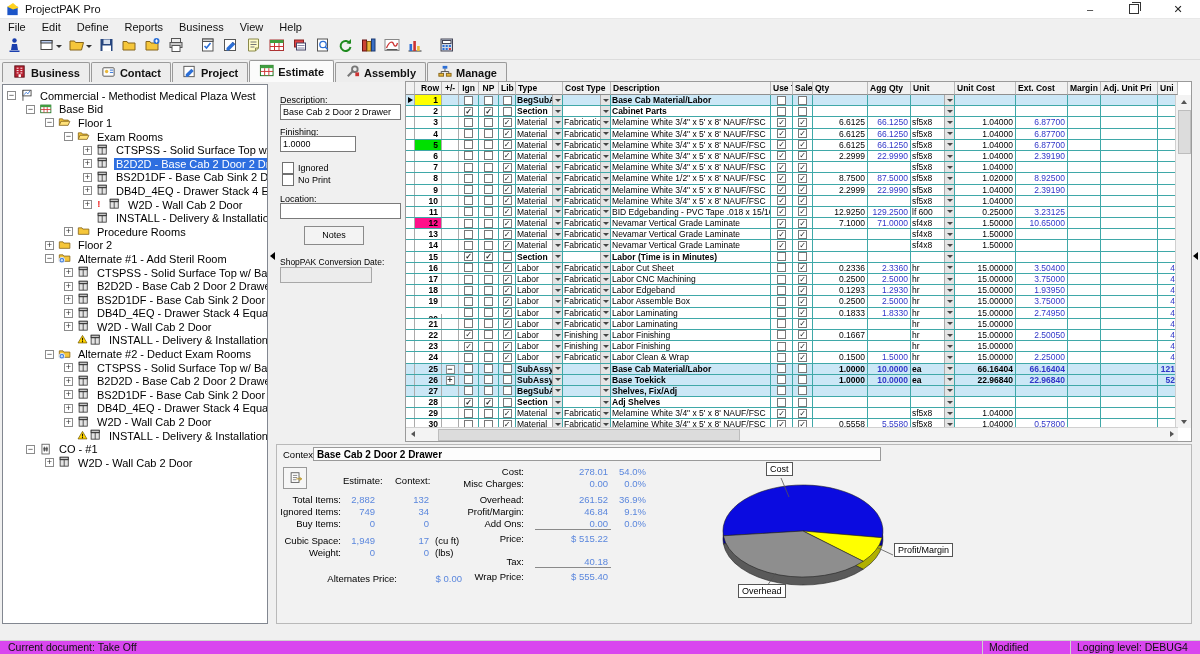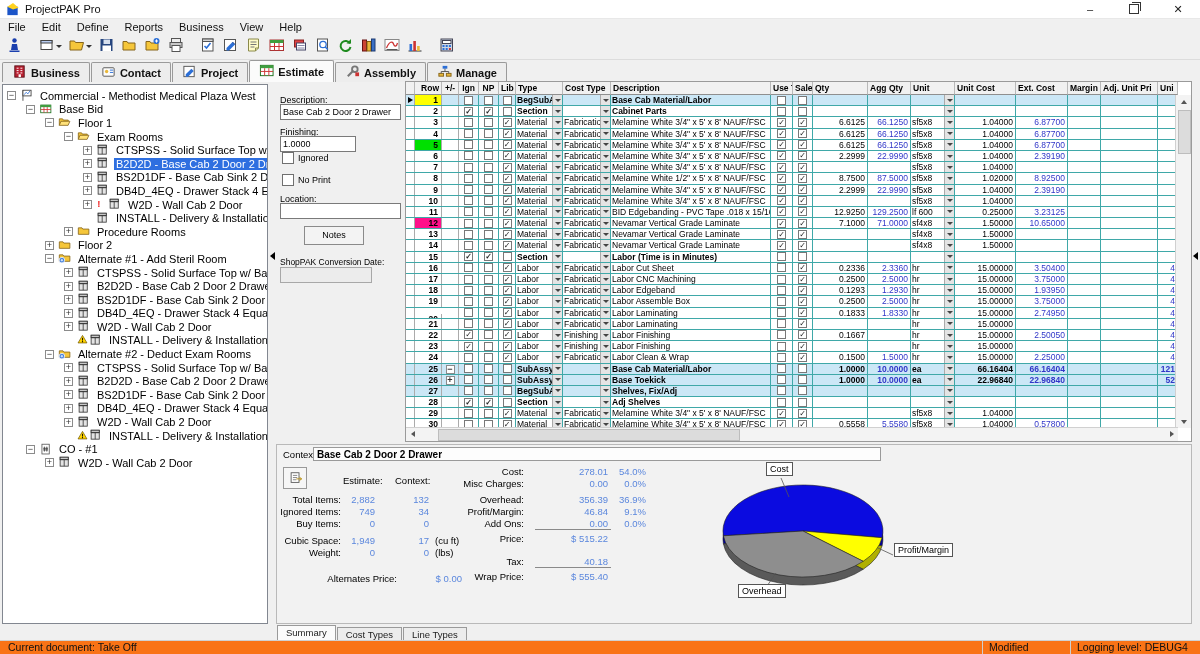--- a/index.html
+++ b/index.html
@@ -78,21 +78,21 @@
   .repbtn{position:absolute;left:6px;top:22px;width:22px;height:20px;border:1px solid #999;background:#f6f6f6;display:flex;align-items:center;justify-content:center}
   .srow span{position:absolute;white-space:nowrap}
   .sval{color:#5b87dd}
   .hline{position:absolute;border-top:1px solid #8a8a8a}
   .pielabel{position:absolute;border:1px solid #555;background:#fff;font-size:9px;line-height:12px;padding:0 3px;color:#000}
   
   .btabs{position:absolute;left:277px;top:543px;display:flex;align-items:flex-end;height:17px}
   .btab{height:14px;padding:0 8px;border:1px solid #9a9a9a;border-bottom:none;background:#ececec;font-size:9.5px;line-height:14px;color:#222;margin-right:1px}
   .btab.active{background:#fbfbfb;height:16px;font-weight:normal}
   
-  .statusbar{position:absolute;left:0;top:640px;width:1200px;height:14px;background:#f97316;border-top:1px solid #d0d0d0;font-size:10.5px;color:#111}
+  .statusbar{position:absolute;left:0;top:640px;width:1200px;height:14px;background:#d946ef;border-top:1px solid #d0d0d0;font-size:10.5px;color:#111}
   .statusbar .seg{position:absolute;top:0;height:14px;line-height:13px;overflow:hidden;white-space:nowrap}
 </style>
 </head>
 <body>
 
 <div class="titlebar">
   <span class="appico"><svg width="16" height="15" viewBox="0 0 16 16">
         <rect x="2" y="5" width="11" height="9" fill="#1c55c8"></rect>
         <path d="M2 5 L8 1 L14 6 L8 8 Z" fill="#ffd21e"></path>
       </svg></span>
@@ -621,21 +621,21 @@
       </div>
     </div>
   <span class="splitbtn" style="left:270px;top:170px;border-right:5px solid #000"></span>
   <span class="splitbtn" style="left:1193px;top:170px;border-right:5px solid #000"></span>
 
   <div class="form">
     <span class="flabel" style="top:13px">Description:</span>
     <input type="text" style="top: 22px; width: 115px;" value="Base Cab 2 Door 2 Drawer">
     <span class="flabel" style="top:45px">Finishing:</span>
     <input type="text" style="top: 54px; width: 70px;" value="1.0000">
-    <span class="fcheck" style="top:70px">
+    <span class="fcheck" style="top:80px">
         <span class="box"></span>
         <span>Ignored</span>
       </span>
     <span class="fcheck" style="top:92px">
         <span class="box"></span>
         <span>No Print</span>
       </span>
     <span class="flabel" style="top:112px">Location:</span>
     <input type="text" style="top: 121px; width: 115px;" value="">
     <span class="fbtn" style="left:26px;top:144px;width:58px;height:17px">Notes</span>
@@ -1856,21 +1856,21 @@
           <span class="sval" style="left: 255px; width: 76px; text-align: right;">278.01</span>
           <span class="sval" style="left: 335px; width: 34px; text-align: right;">54.0%</span>
         </div>
         <div class="srow" style="position: absolute; top: 33px; left: 0px;">
           <span style="left: 120px; width: 127px; text-align: right;">Misc Charges:</span>
           <span class="sval" style="left: 255px; width: 76px; text-align: right;">0.00</span>
           <span class="sval" style="left: 335px; width: 34px; text-align: right;">0.0%</span>
         </div>
         <div class="srow" style="position: absolute; top: 49px; left: 0px;">
           <span style="left: 120px; width: 127px; text-align: right;">Overhead:</span>
-          <span class="sval" style="left: 255px; width: 76px; text-align: right;">356.39</span>
+          <span class="sval" style="left: 255px; width: 76px; text-align: right;">261.52</span>
           <span class="sval" style="left: 335px; width: 34px; text-align: right;">36.9%</span>
         </div>
         <div class="srow" style="position: absolute; top: 61px; left: 0px;">
           <span style="left: 120px; width: 127px; text-align: right;">Profit/Margin:</span>
           <span class="sval" style="left: 255px; width: 76px; text-align: right;">46.84</span>
           <span class="sval" style="left: 335px; width: 34px; text-align: right;">9.1%</span>
         </div>
         <div class="srow" style="position: absolute; top: 73px; left: 0px;">
           <span style="left: 120px; width: 127px; text-align: right;">Add Ons:</span>
           <span class="sval" style="left: 255px; width: 76px; text-align: right;">0.00</span>
@@ -1904,24 +1904,19 @@
               <line x1="216" y1="110" x2="201" y2="103" stroke="#555" stroke-width="0.8"></line>
               <line x1="90" y1="141" x2="99" y2="128" stroke="#555" stroke-width="0.8"></line>
             </g>
           </svg></div>
       </div>
   <div class="pielabel" style="left: 489px; top: 17px;">Cost</div>
       <div class="pielabel" style="left: 617px; top: 98px;">Profit/Margin</div>
       <div class="pielabel" style="left: 461px; top: 139px;">Overhead</div>
     </div>
 
-  <div class="btabs" id="btabs">
-      <span class="btab active">Summary</span>
-      <span class="btab">Cost Types</span>
-      <span class="btab">Line Types</span>
-    </div>
 </div>
 
 <div class="statusbar">
   <span class="seg" style="left:8px;width:600px">Current document: Take Off</span>
   <span class="seg" style="left:982px;width:86px;border-left:1px solid #cfcfcf;padding-left:6px">Modified</span>
   <span class="seg" style="left:1070px;width:128px;border-left:1px solid #cfcfcf;padding-left:6px">Logging level: DEBUG4</span>
 </div>
 
 </body></html>

